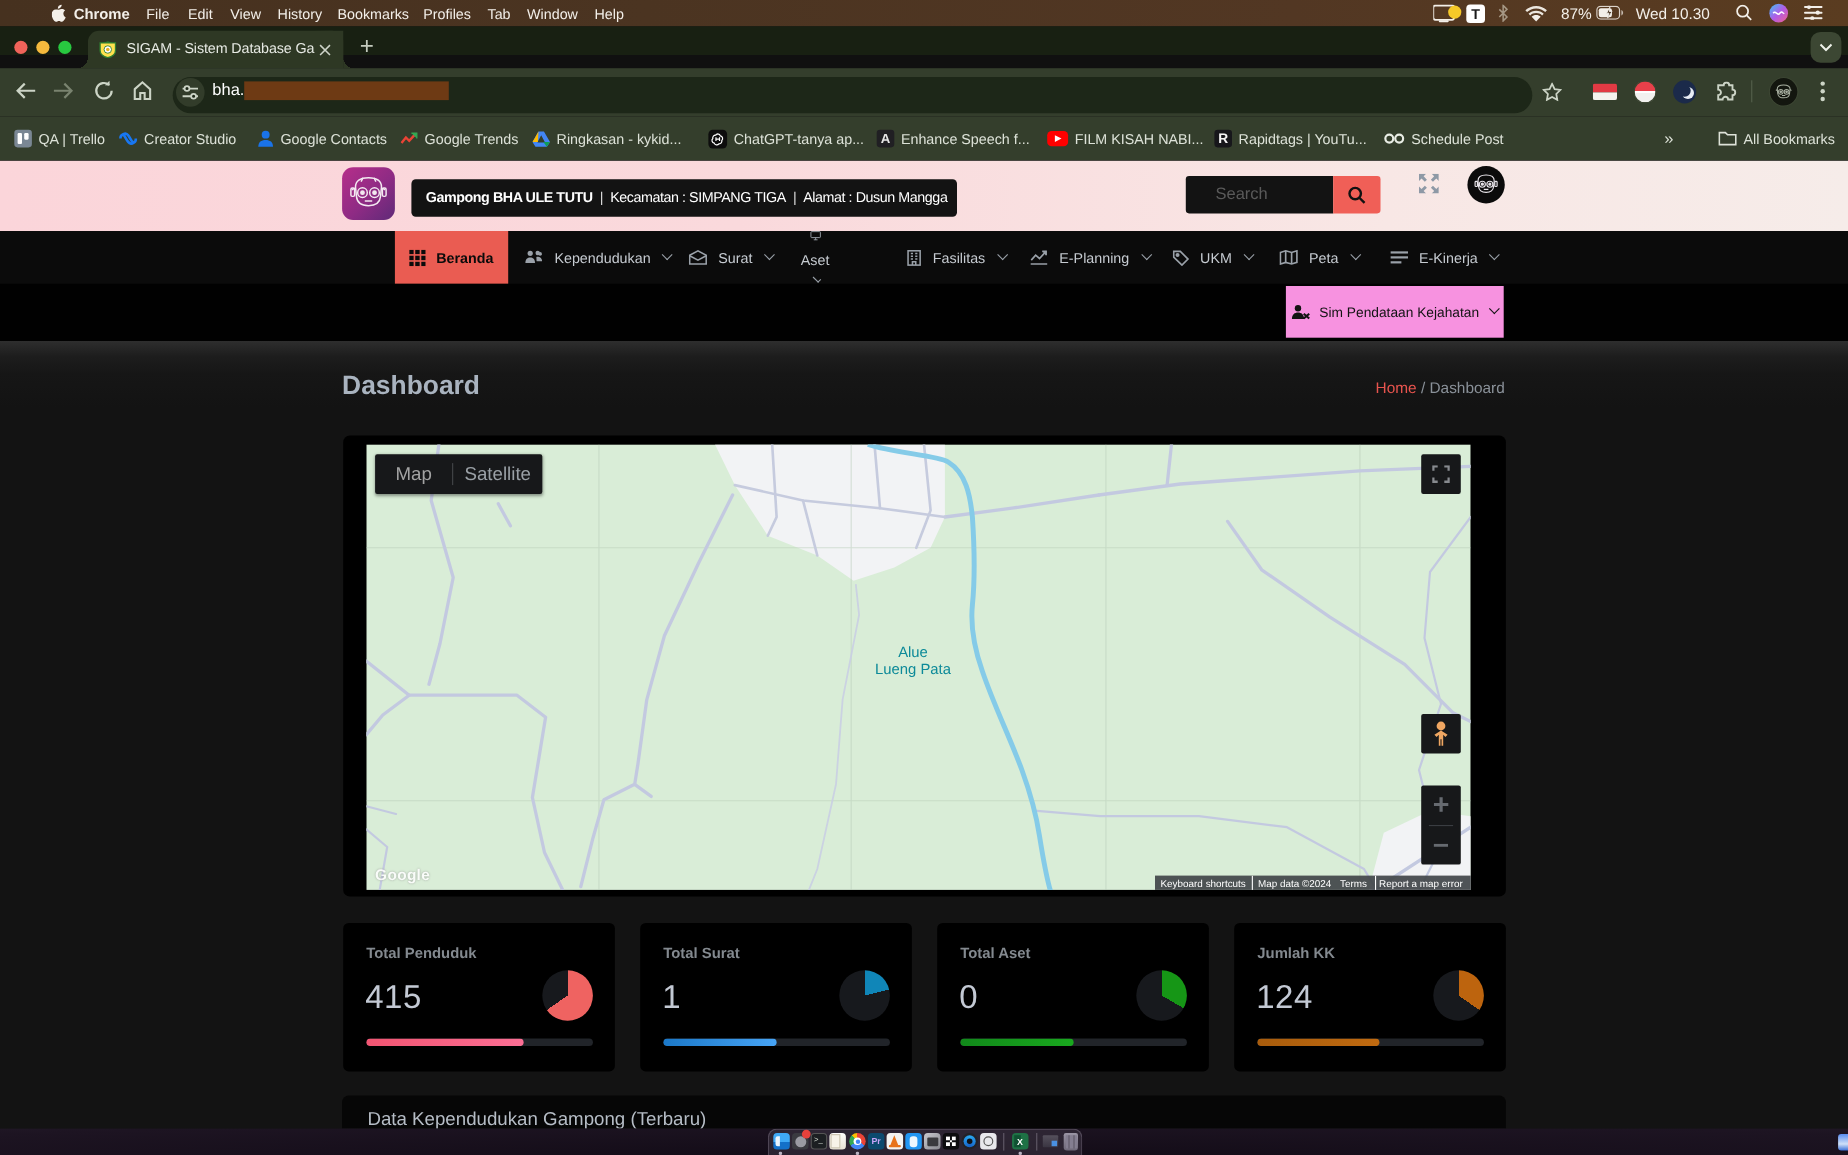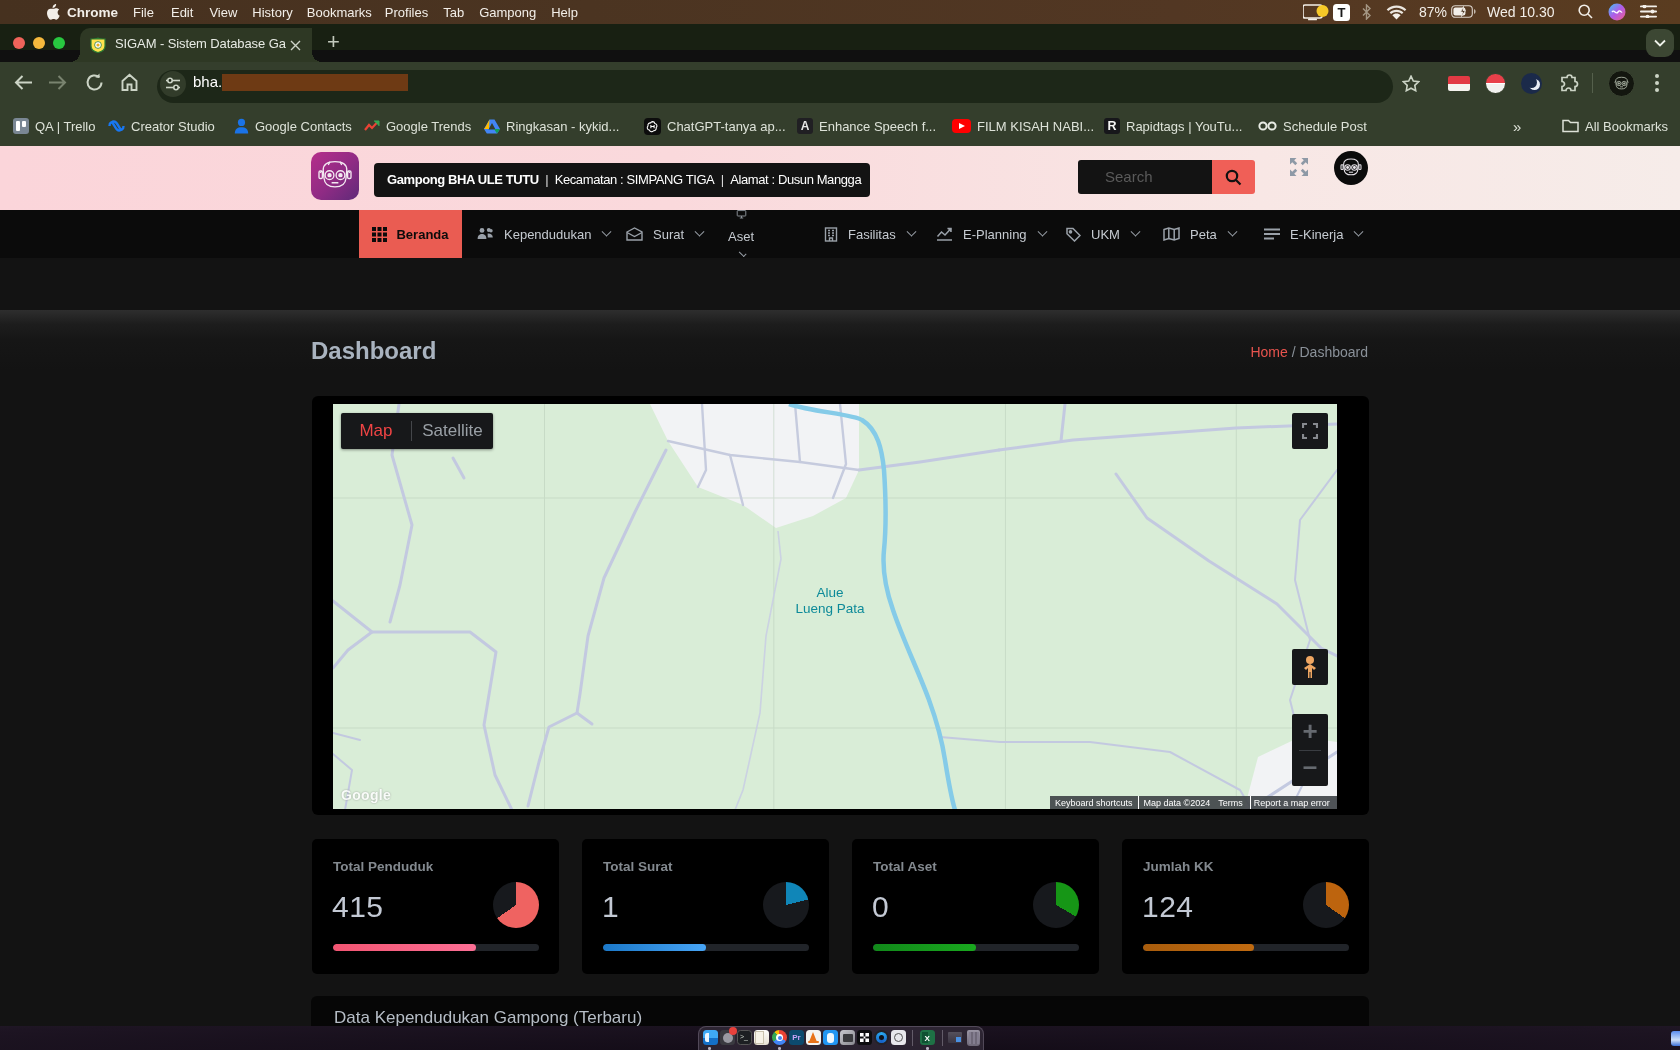--- a/index.html
+++ b/index.html
@@ -86,21 +86,21 @@
       <path d="M6.5,4.8 C7.3,4.8 8.2,4.2 9.4,4.2 C9.9,4.2 11.3,4.3 12.2,5.6 C12.1,5.7 10.6,6.6 10.6,8.5 C10.6,10.8 12.6,11.6 12.7,11.6 C12.7,11.7 12.4,12.7 11.7,13.8 C11,14.7 10.3,15.7 9.2,15.7 C8.1,15.7 7.8,15 6.6,15 C5.4,15 4.9,15.7 3.9,15.7 C2.8,15.7 2,14.7 1.4,13.7 C0.6,12.5 0,10.7 0,9 C0,6.2 1.8,4.7 3.6,4.7 C4.6,4.7 5.5,4.8 6.5,4.8 Z"></path>
     </svg>
     <b style="margin-left:7px;font-size:13.5px;">Chrome</b>
     <span style="margin-left:15px">File</span>
     <span style="margin-left:17px">Edit</span>
     <span style="margin-left:16px">View</span>
     <span style="margin-left:15px">History</span>
     <span style="margin-left:14px">Bookmarks</span>
     <span style="margin-left:13px">Profiles</span>
     <span style="margin-left:15px">Tab</span>
-    <span style="margin-left:15px">Gampong</span>
+    <span style="margin-left:15px">Window</span>
     <span style="margin-left:15px">Help</span>
 
     <svg class="abs" style="left:1303px;top:4px;" width="26" height="17" viewBox="0 0 26 17">
       <rect x="0" y="1" width="19" height="13" rx="2" fill="none" stroke="#f3efe9" stroke-width="1.6"></rect>
       <rect x="5" y="14.5" width="9" height="1.8" rx="0.9" fill="#f3efe9"></rect>
       <circle cx="19.5" cy="7" r="6" fill="#f7c928"></circle>
     </svg>
     <span class="abs" style="left:1333px;top:4px;width:17px;height:17px;background:#fff;border-radius:3.5px;color:#1a1a1a;font-weight:bold;font-size:13px;text-align:center;line-height:17px;">T</span>
     <svg class="abs" style="left:1361px;top:4px;" width="11" height="16" viewBox="0 0 11 16" fill="none" stroke="#a59784" stroke-width="1.4">
       <path d="M2,4.5 L9,11.5 L5.5,15 L5.5,1 L9,4.5 L2,11.5"></path>
@@ -383,20 +383,29 @@
         Peta <span class="chev"></span></div>
       <div class="nav" style="left:1264px;">
         <svg width="16" height="13" viewBox="0 0 16 13" fill="#9aa1a9">
           <rect x="0" y="0.5" width="16" height="2"></rect>
             <rect x="0" y="5" width="16" height="2"></rect>
             <rect x="0" y="9.5" width="10" height="2"></rect>
         </svg>
         E-Kinerja <span class="chev"></span></div>
     </div>
 
+    <div id="subnav">
+      <div id="simbtn">
+        <svg width="17" height="14" viewBox="0 0 17 14" fill="#131313">
+          <circle cx="6" cy="3.2" r="2.9"></circle>
+            <path d="M0.5,13 C0.5,9 3,7.2 6,7.2 C9,7.2 11.5,9 11.5,13 Z"></path>
+          <path d="M11.2,8.2 L16.2,12.6 M16.2,8.2 L11.2,12.6" stroke="#131313" stroke-width="1.9"></path>
+        </svg>
+        Sim Pendataan Kejahatan <span class="chev" style="border-color:#131313;"></span></div>
+    </div>
 
     <div id="content">
       <div id="dashtitle">Dashboard</div>
       <div id="crumbs"><span class="home">Home</span> / Dashboard</div>
 
       <div id="mapcard">
         <svg width="1004" height="405" style="position:absolute;left:21px;top:8px;" viewBox="0 0 1004 405">
           <rect x="0" y="0" width="1004" height="405" fill="#d9edd7"></rect>
 
           <polygon points="317,0 335,37 365,83 410,101 443,124 480,112 513,94 526,66 526,0" fill="#f2f3f5"></polygon>
@@ -443,21 +452,21 @@
             <path d="M397,51 L410,101"></path>
           </g>
 
           <path d="M456,0 C480,8 520,10 529,16 C545,26 549,46 551,66 C553,96 553,126 551,146 C549,166 553,186 560,206 C570,236 585,266 596,296 C604,318 609,336 612,356 C616,381 619,396 622,406" fill="none" stroke="#85cbe8" stroke-width="4.5"></path>
 
           <text x="497" y="193" fill="#0d8a99" font-size="13.5" font-family="Liberation Sans, sans-serif" text-anchor="middle">Alue</text>
           <text x="497" y="209" fill="#0d8a99" font-size="13.5" font-family="Liberation Sans, sans-serif" text-anchor="middle">Lueng Pata</text>
         </svg>
 
         <div class="abs" style="left:29px;top:17px;width:152px;height:36px;background:#17181a;border-radius:2px;box-shadow:0 1px 3px rgba(0,0,0,.4);">
-          <span class="abs" style="left:0;top:0;width:70px;height:27px;line-height:36px;text-align:center;color:#ef4444;font-size:17px;font-weight:500;">Map</span>
+          <span class="abs" style="left:0;top:0;width:70px;height:27px;line-height:36px;text-align:center;color:#a3a3a3;font-size:17px;font-weight:500;">Map</span>
           <span class="abs" style="left:70px;top:8px;width:1px;height:20px;background:#44464a;"></span>
           <span class="abs" style="left:71px;top:0;width:81px;height:36px;line-height:36px;text-align:center;color:#9aa0a6;font-size:17px;">Satellite</span>
         </div>
         <div class="abs" style="left:980px;top:17px;width:36px;height:36px;background:#17181a;border-radius:2px;">
           <svg width="16" height="16" style="position:absolute;left:10px;top:10px;" viewBox="0 0 16 16" fill="none" stroke="#878a8f" stroke-width="2.2">
             <path d="M1,5 L1,1 L5,1"></path>
               <path d="M11,1 L15,1 L15,5"></path>
               <path d="M15,11 L15,15 L11,15"></path>
               <path d="M5,15 L1,15 L1,11"></path>
           </svg>

